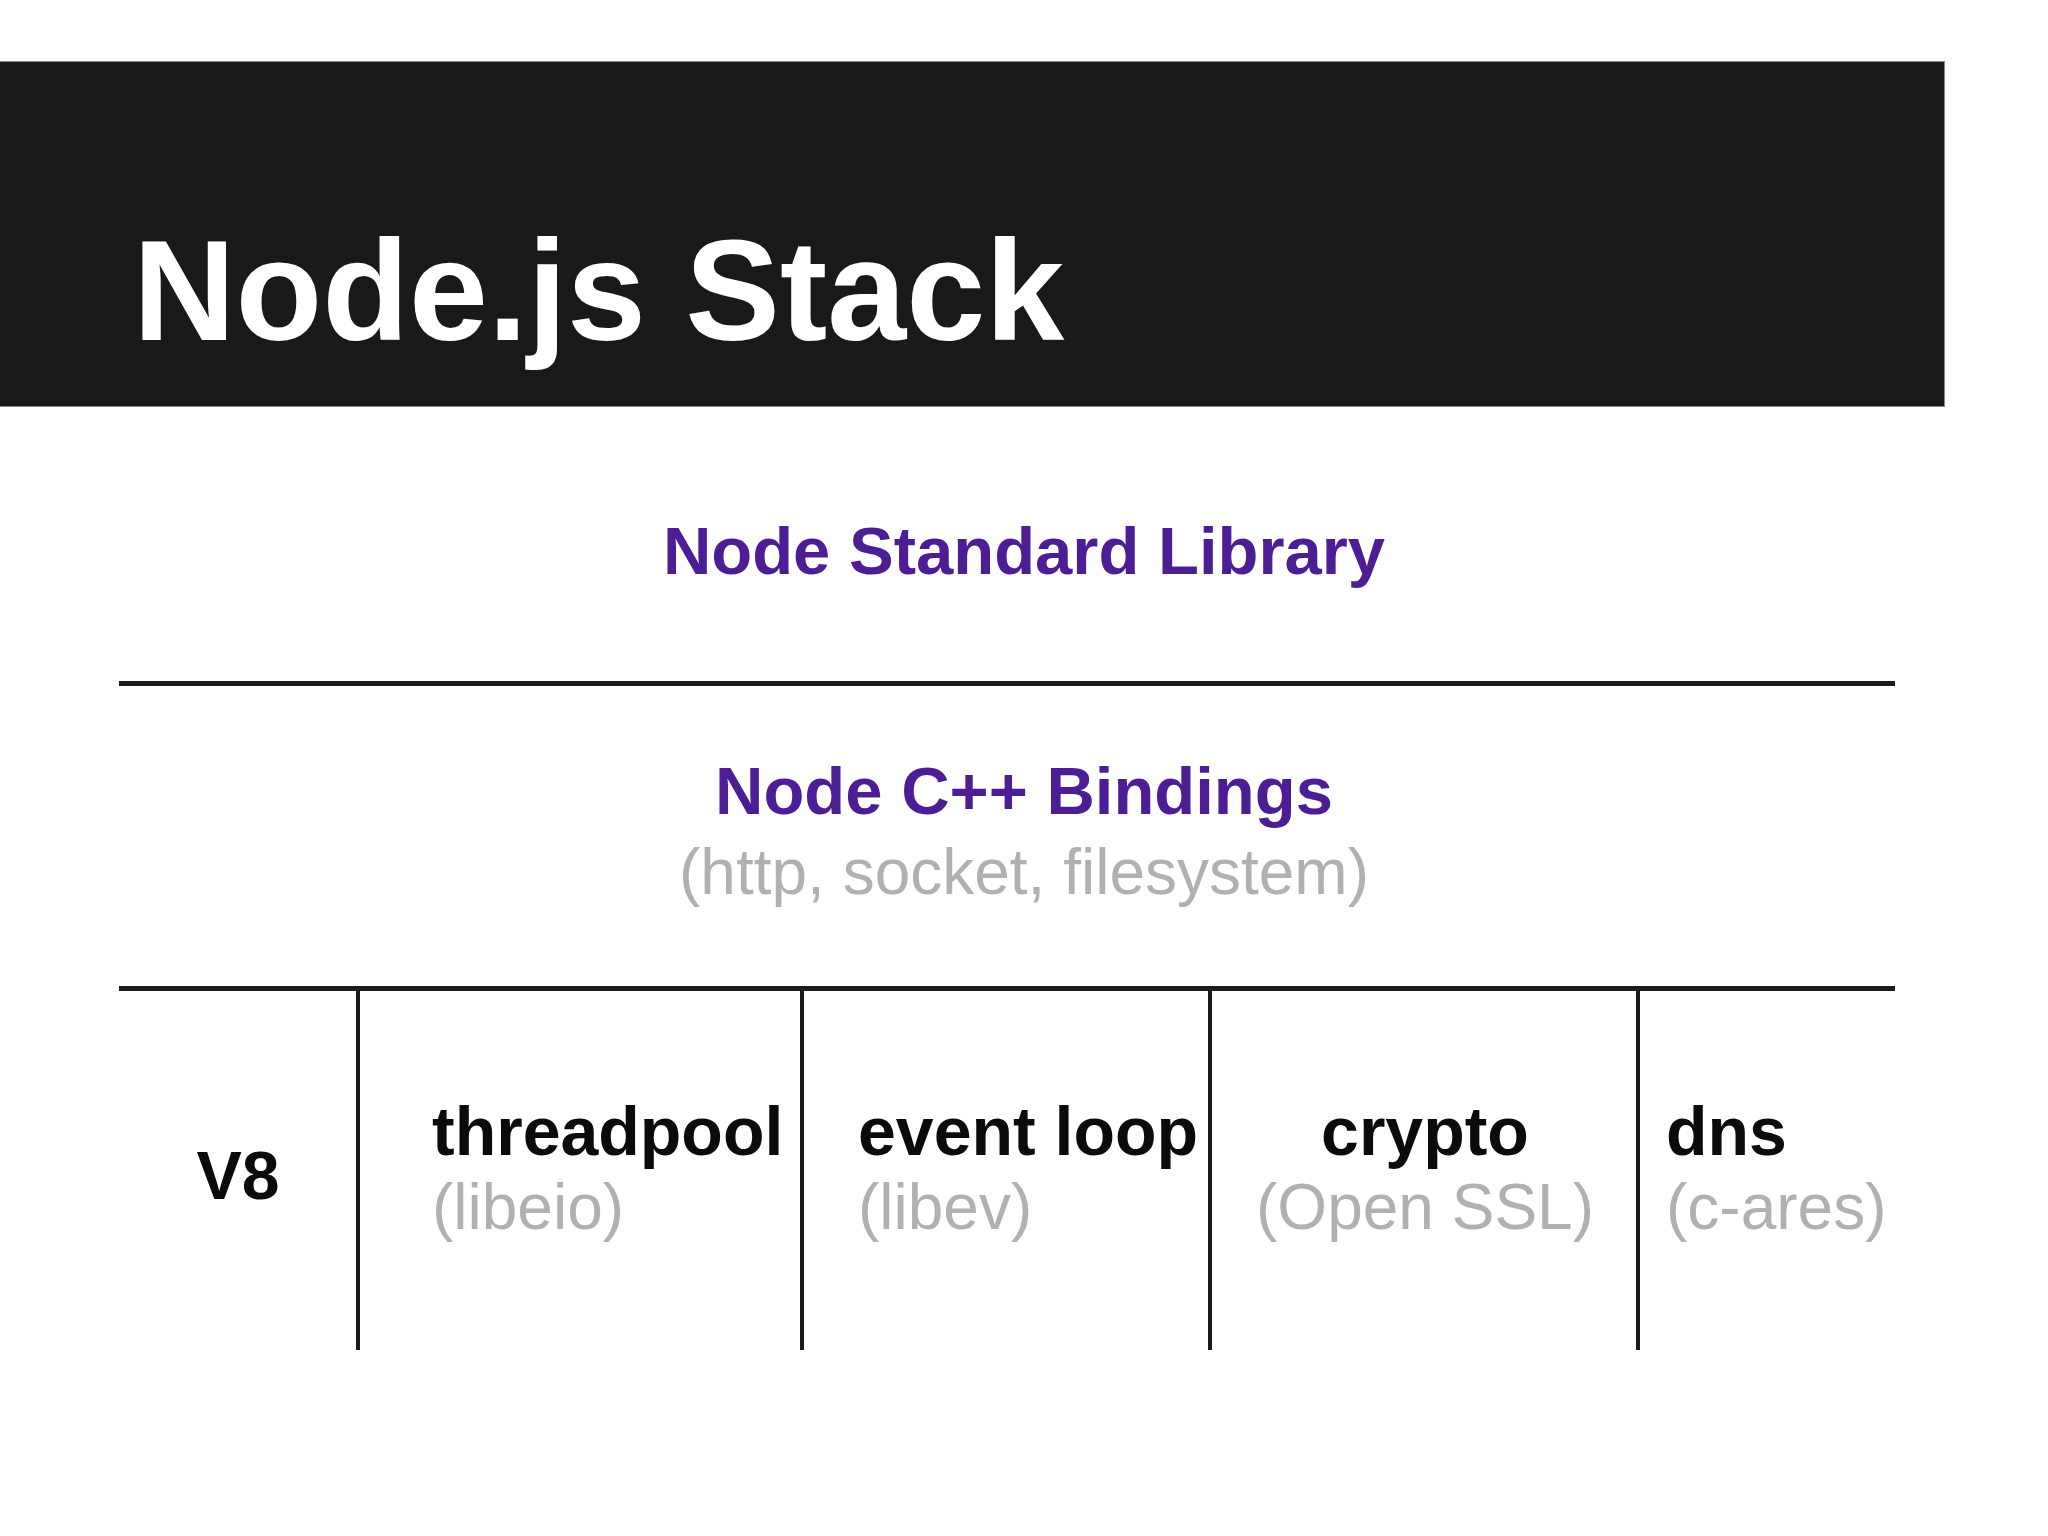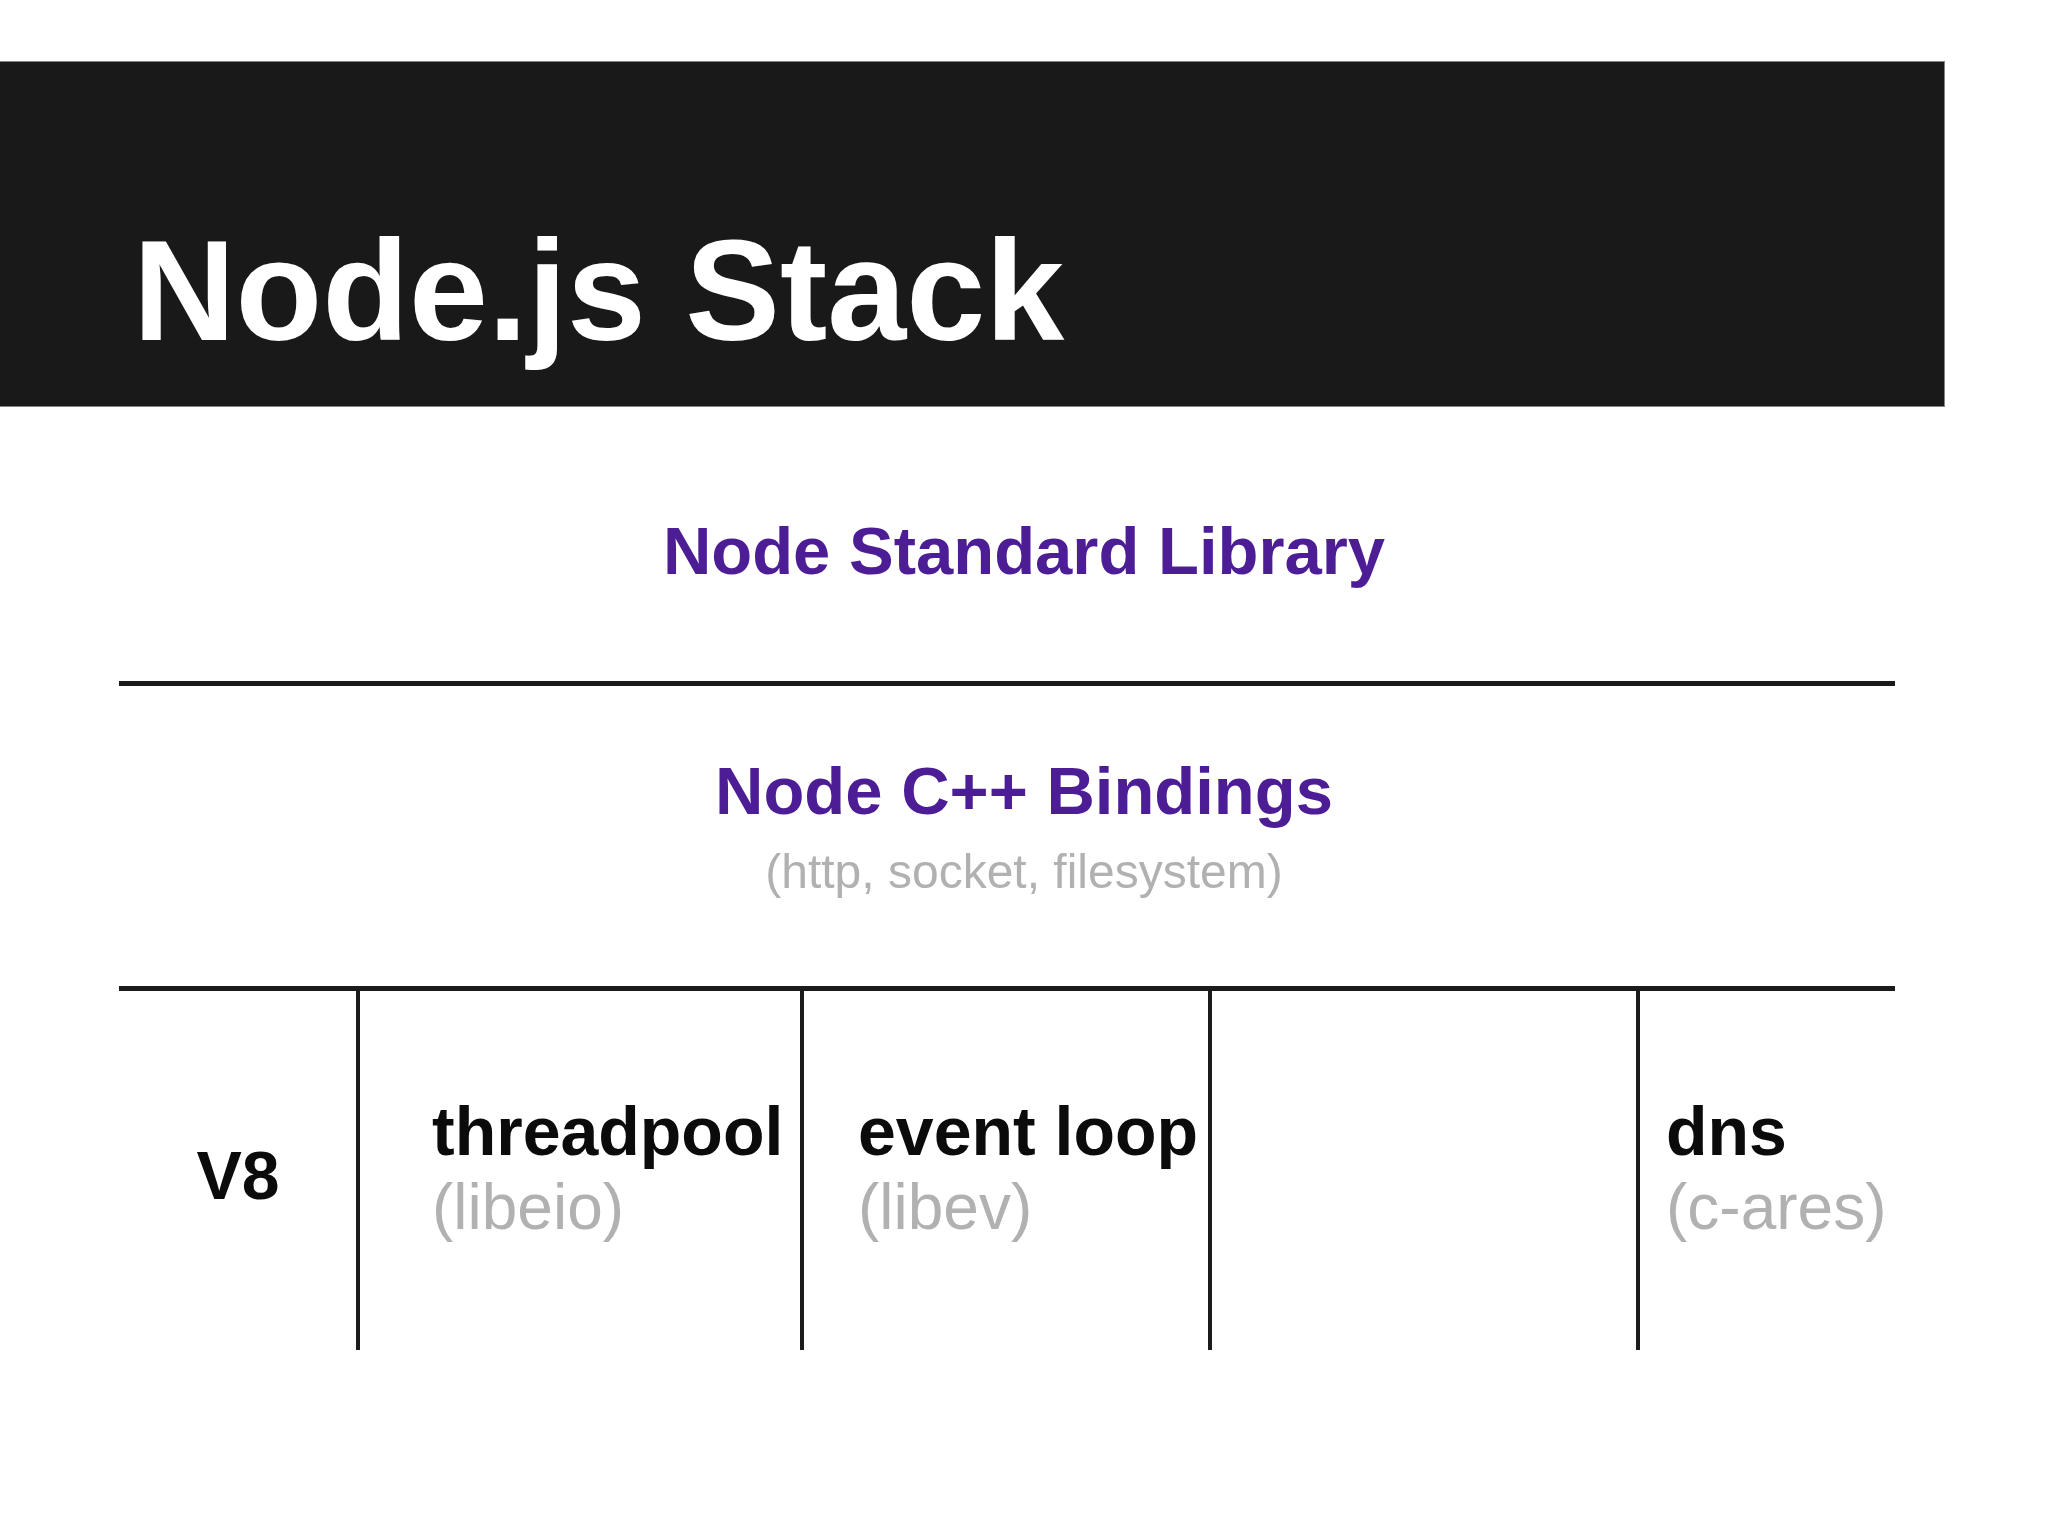--- a/index.html
+++ b/index.html
@@ -37,21 +37,21 @@
     color:#4c1d95;
     line-height:77px;
     white-space:nowrap;
   }
   .heading-nsl{top:512px;}
   .heading-ncb{top:752px;}
   .layer-subheading{
     position:absolute;
     left:0;width:2048px;
     text-align:center;
-    font-size:48px;
+    font-size:64px;
     font-weight:400;
     color:#b1b1b1;
     line-height:74px;
     top:835px;
     white-space:nowrap;
   }
   .hline{
     position:absolute;
     left:119px;width:1776px;height:5px;
     background:#1b1b1b;
@@ -121,19 +121,23 @@
   <div class="cell cell-eventloop">
     <div class="cell-title">event loop</div>
     <div class="cell-sub">(libev)</div>
   </div>
 
   <div class="cell cell-threadpool">
     <div class="cell-title">threadpool</div>
     <div class="cell-sub">(libeio)</div>
   </div>
 
+  <div class="cell cell-crypto">
+    <div class="cell-title">crypto</div>
+    <div class="cell-sub">(Open SSL)</div>
+  </div>
 
   <div class="cell cell-dns">
     <div class="cell-title">dns</div>
     <div class="cell-sub">(c-ares)</div>
   </div>
 
 </div>
 
 </body></html>

